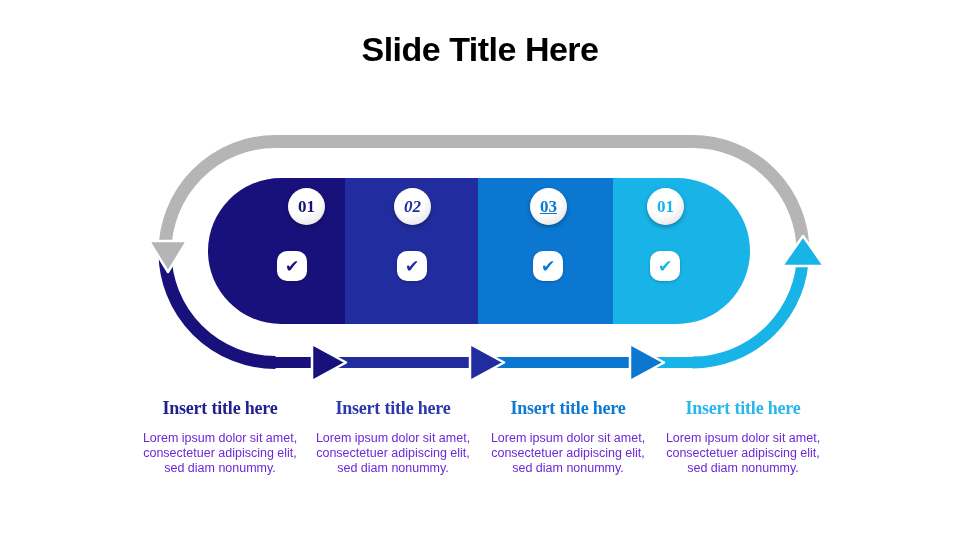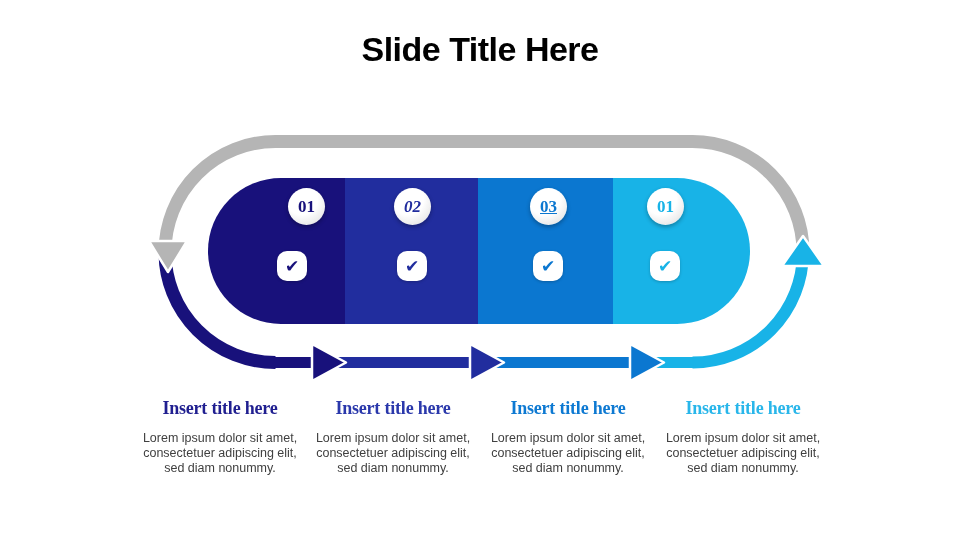--- a/index.html
+++ b/index.html
@@ -12,21 +12,21 @@
          background:radial-gradient(circle at 38% 30%,#ffffff 45%,#ededed 72%,#d2d2d2 100%);
          box-shadow:0 2px 4px rgba(0,0,0,0.30);
          display:flex;align-items:center;justify-content:center;
          font:700 17px "Liberation Serif",serif;}
   .badge-check{position:absolute;width:30px;height:30px;border-radius:10px;top:251px;
          background:#fff;box-shadow:0 1px 3px rgba(0,0,0,0.22);
          display:flex;align-items:center;justify-content:center;
          font:700 17px "DejaVu Sans",sans-serif;line-height:1;}
   .step-text{position:absolute;top:398px;width:180px;text-align:center;}
   .step-text h3{margin:0 0 12px 0;font:700 18px "Liberation Serif",serif;letter-spacing:-0.2px;}
-  .step-text p{margin:12px;font:12.5px/1.18 "Liberation Sans",sans-serif;color:#404040;}
+  .step-text p{margin:12px;font:12.5px/1.18 "Liberation Sans",sans-serif;color:#6d28d9;}
   
   .num-1{left:288px}.num-2{left:394px}.num-3{left:530px}.num-4{left:647px}
   .chk-1{left:277px}.chk-2{left:397px}.chk-3{left:533px}.chk-4{left:650px}
   .txt-1{left:130px}.txt-2{left:303px}.txt-3{left:478px}.txt-4{left:653px}
 </style>
 </head>
 <body>
 
 <div class="slide">
 

